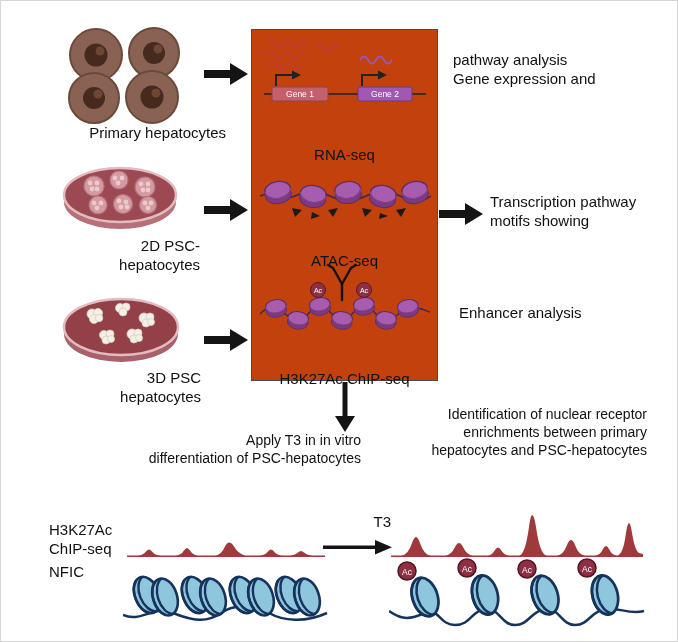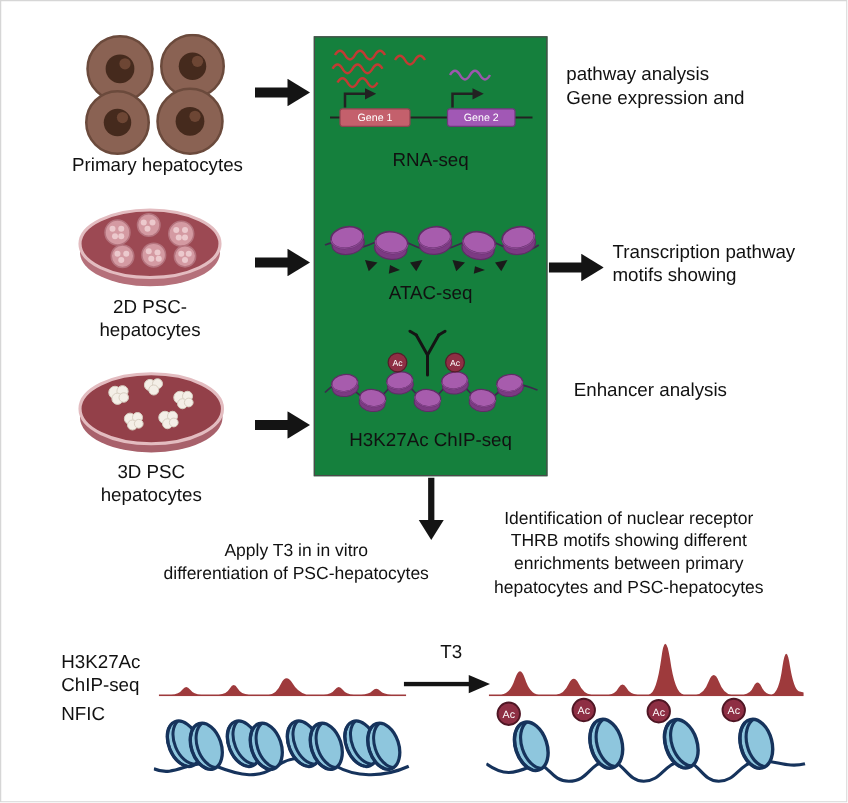--- a/index.html
+++ b/index.html
@@ -1,23 +1,23 @@
 <!DOCTYPE html>
 <html><head>
 <meta charset="utf-8">
 <style>
   html,body{margin:0;padding:0;background:#ffffff;font-family:"Liberation Sans",sans-serif;color:#111;}
   .canvas{position:relative;width:678px;height:642px;background:#fff;border:1px solid #d6d6d6;box-sizing:border-box;overflow:hidden;}
   .abs{position:absolute;}
   .lbl{font-size:15px;line-height:1.25;color:#111;}
   .sm{font-size:14px;line-height:1.3;}
-  .center{text-align:center;}
+  .center{text-align:right;}
   .italic{}
-  .assay-box{position:absolute;left:250px;top:28px;width:187px;height:352px;border:1.5px solid #4a4a4a;background:#15803d;box-sizing:border-box;}
-  .boxlabel{position:absolute;left:0;width:100%;text-align:center;font-size:15px;color:#111;}
+  .assay-box{position:absolute;left:250px;top:28px;width:187px;height:352px;border:1.5px solid #4a4a4a;background:#c2410c;box-sizing:border-box;}
+  .boxlabel{position:absolute;left:0;width:100%;text-align:center;font-size:15px;color:#111;margin-top:26px;}
   svg{display:block;}
   .t3{font-size:15px;}
 </style>
 </head>
 <body>
 
 <div class="canvas">
 
   <svg width="0" height="0" style="position:absolute" aria-hidden="true">
     <defs>
@@ -256,21 +256,20 @@
     </svg>
   </div>
 
   <div class="abs sm center" style="left:112px;top:430px;width:248px">
     <div><span>Apply T3 in </span><span class="italic">in vitro</span></div>
     <div>differentiation of PSC-hepatocytes</div>
   </div>
 
   <div class="abs sm center" style="left:358px;top:404px;width:288px">
     <div>Identification of nuclear receptor</div>
-    <div>THRB motifs showing different</div>
     <div>enrichments between primary</div>
     <div>hepatocytes and PSC-hepatocytes</div>
   </div>
 
   <div class="abs lbl" style="left:48px;top:520px;width:95px">
     <div>H3K27Ac</div>
     <div>ChIP-seq</div>
   </div>
 
   <div class="abs" style="left:126px;top:530px">

